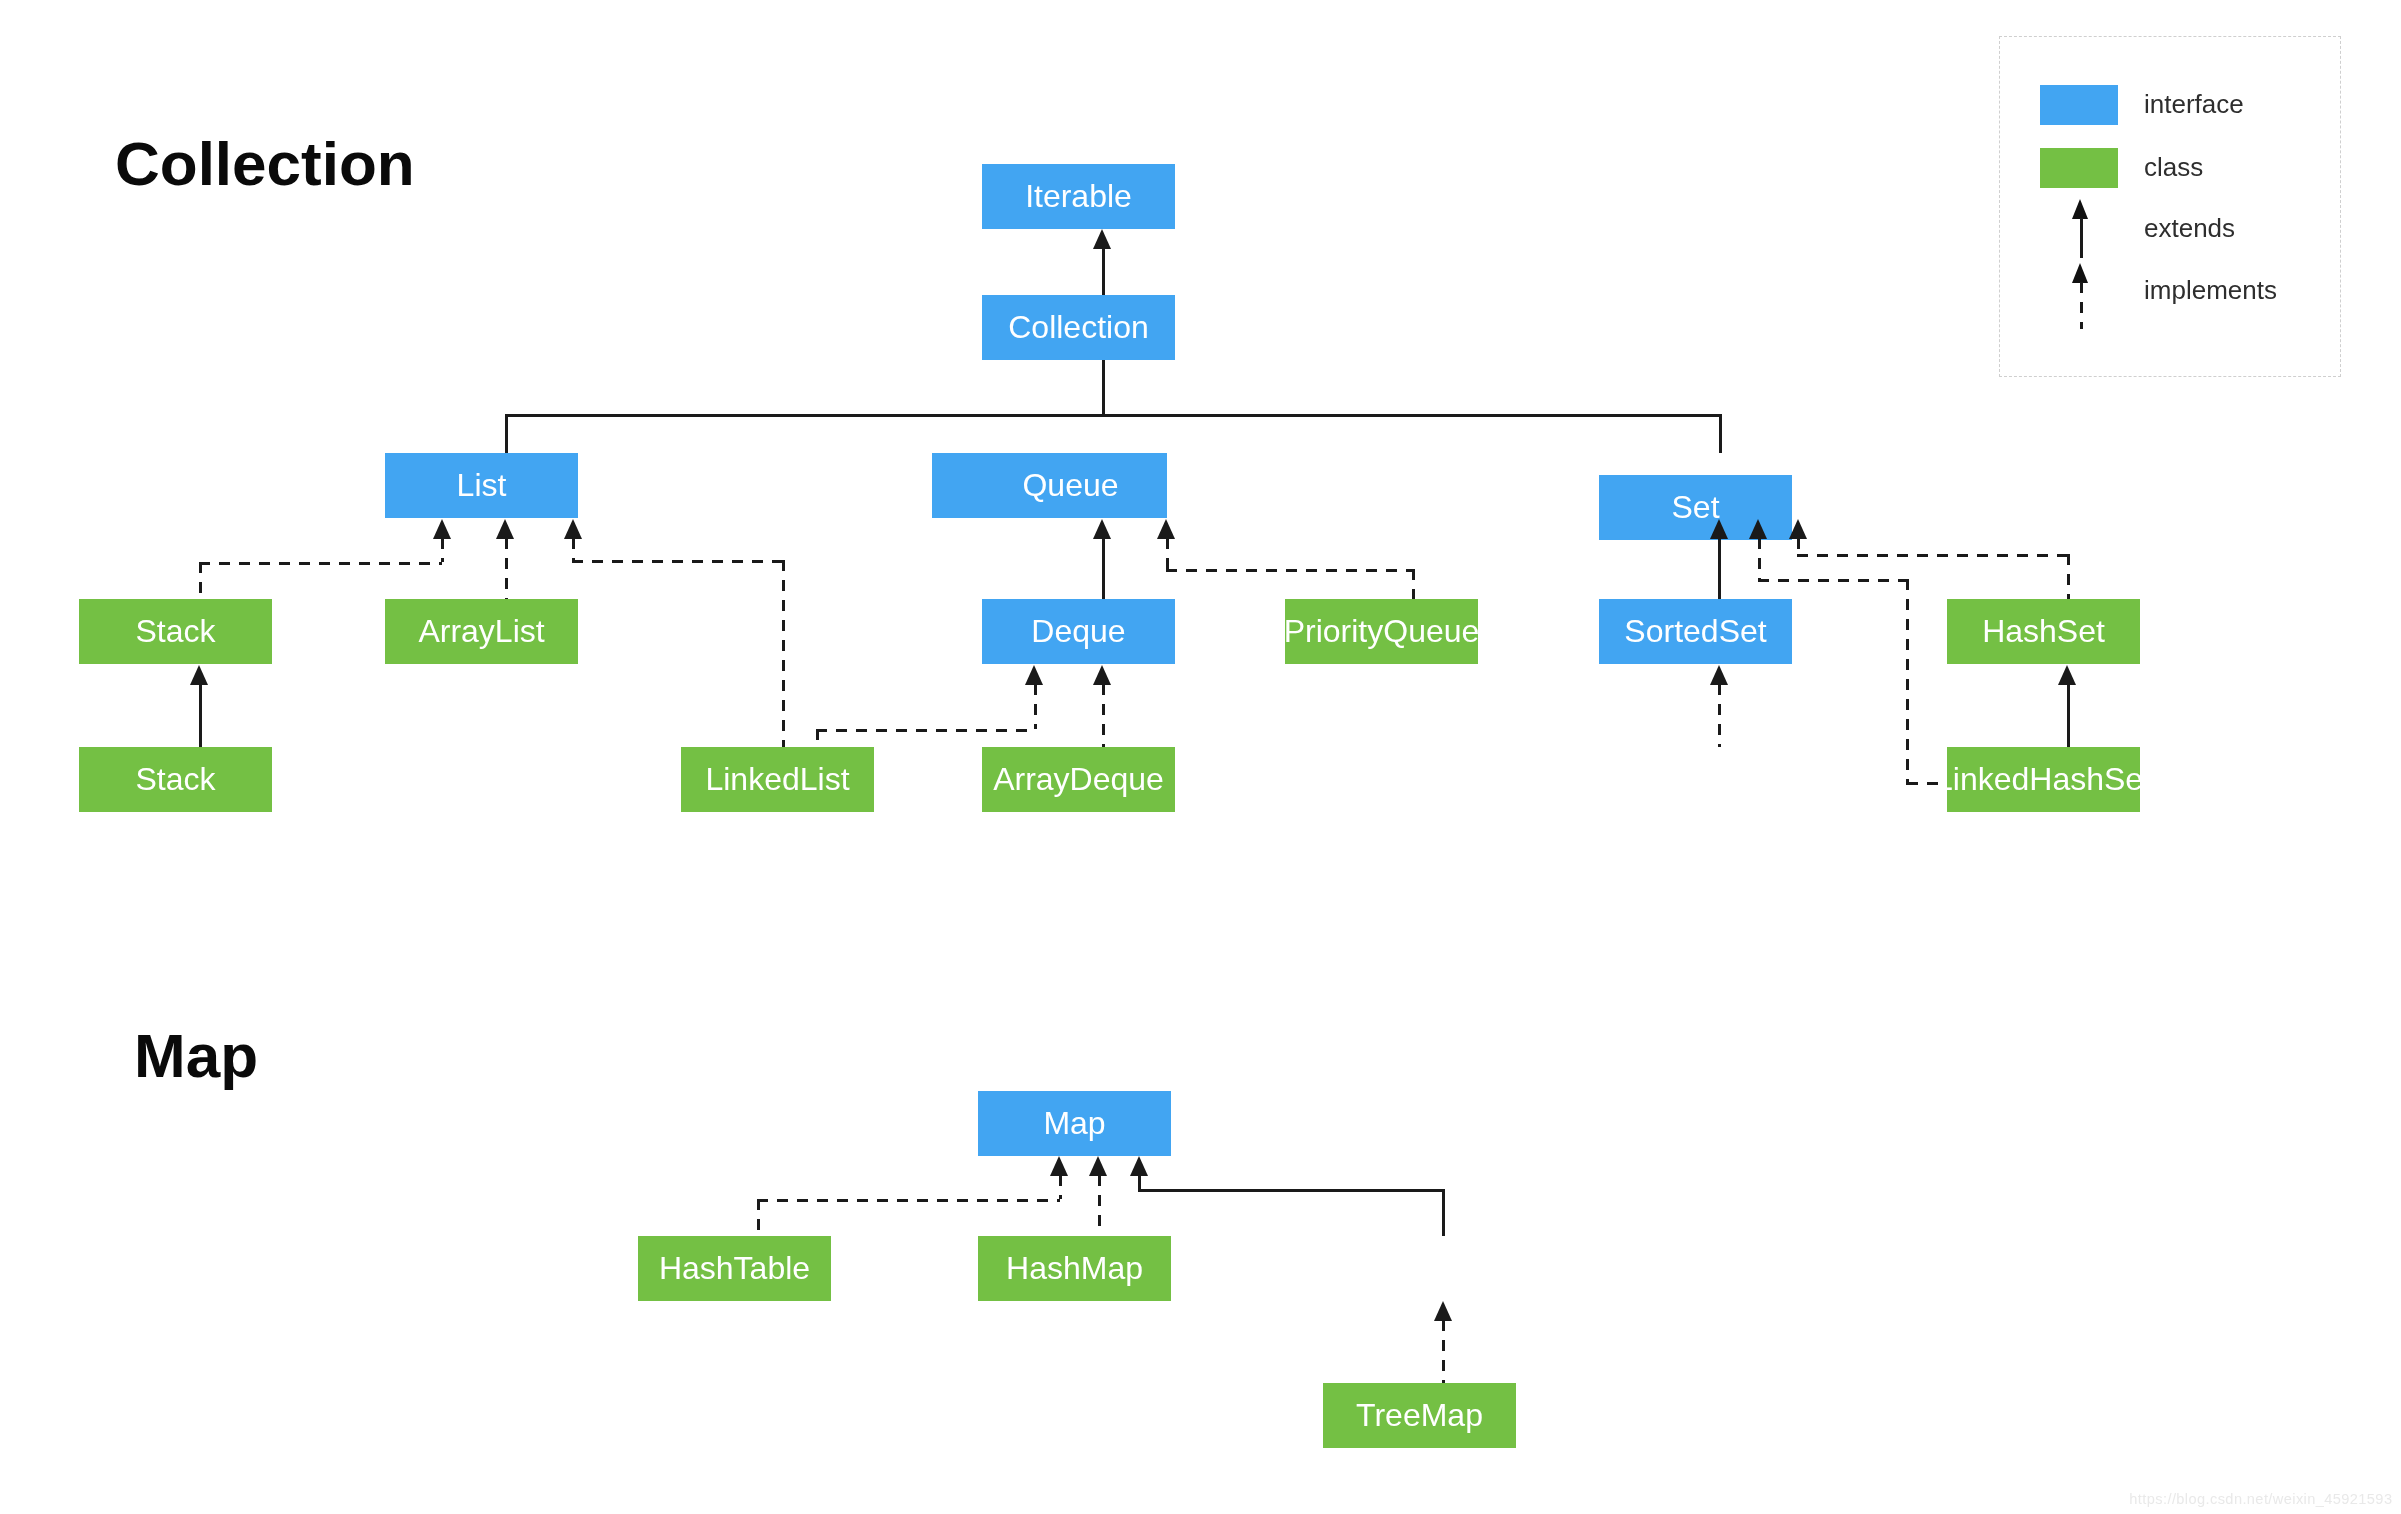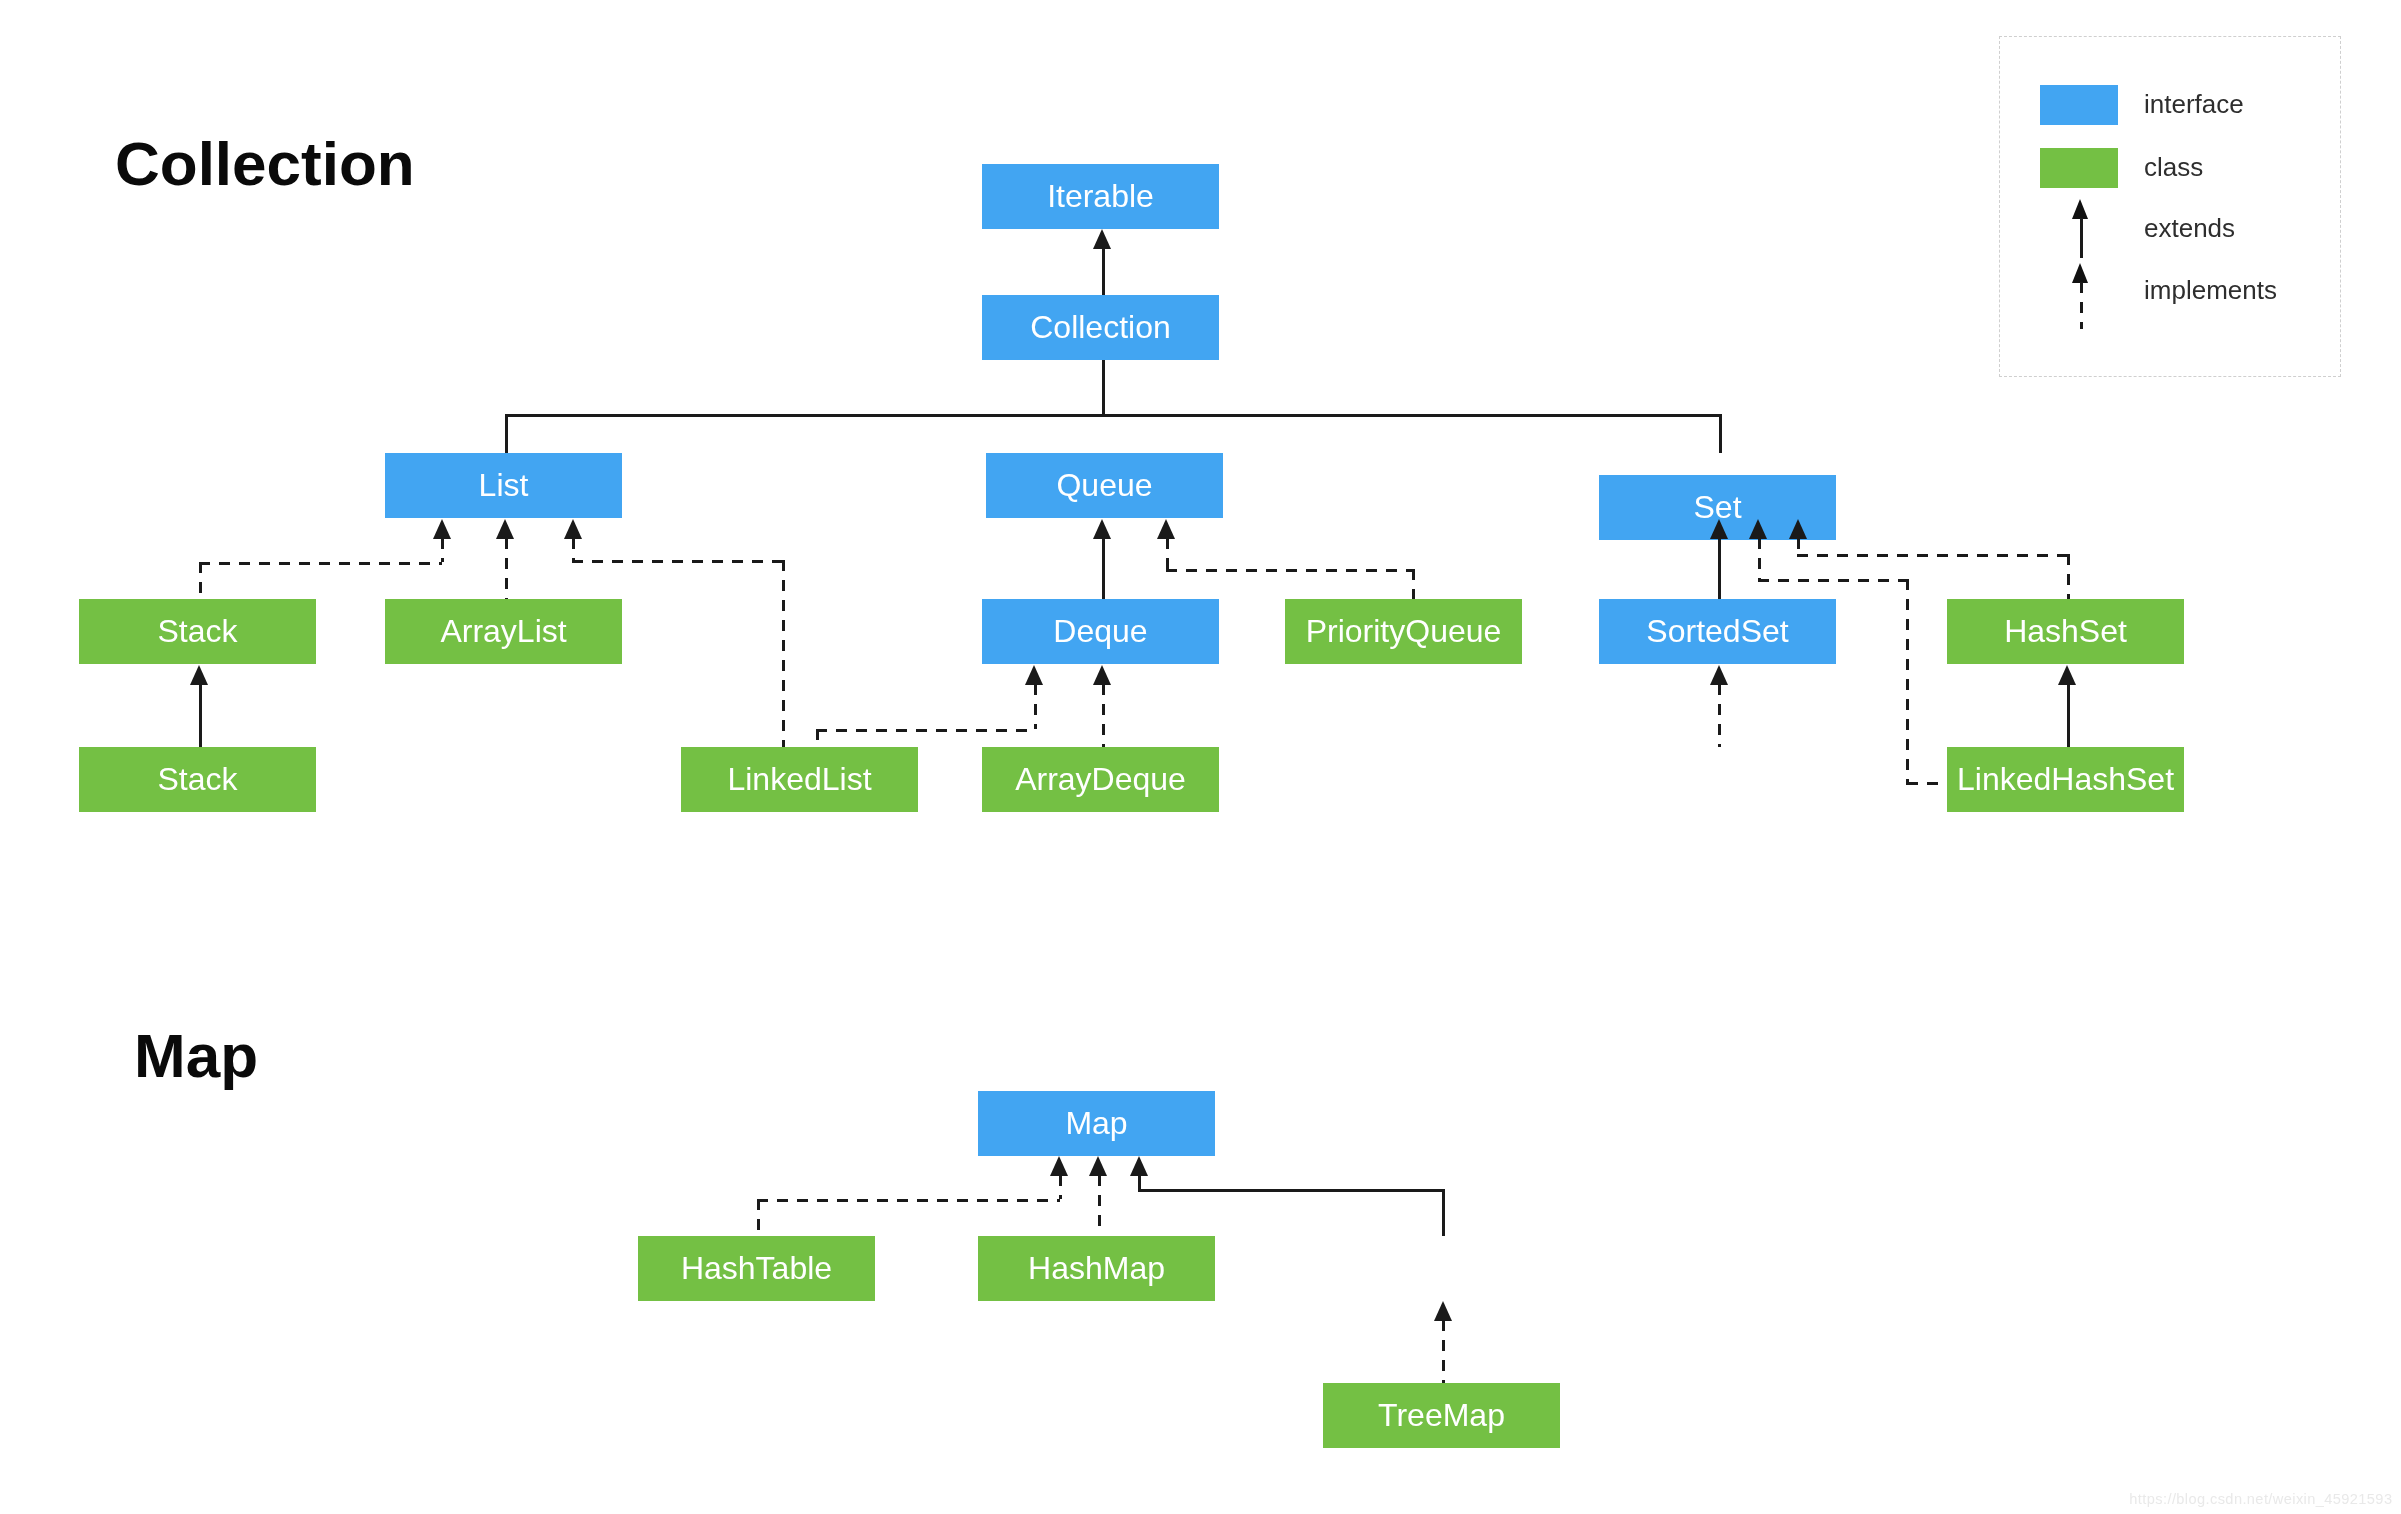--- a/index.html
+++ b/index.html
@@ -4,28 +4,28 @@
 <style>
   html,body{margin:0;padding:0;background:#fff;}
   #canvas{position:relative;width:2401px;height:1515px;background:#ffffff;overflow:hidden;
           font-family:"Liberation Sans","DejaVu Sans",sans-serif;}
 
   .section-title{position:absolute;font-size:62px;font-weight:700;color:#0a0a0a;letter-spacing:0px;}
   #title-collection{left:115px;top:128px;}
   #title-map{left:134px;top:1020px;}
 
   
-  .node{position:absolute;width:237px;height:65px;display:flex;align-items:center;justify-content:center;
+  .node{position:absolute;width:193px;height:65px;display:flex;align-items:center;justify-content:center;
         color:#ffffff;font-size:32px;font-weight:400;}
   .interface{background:#42a5f2;}
   .class{background:#74c044;}
 
   
   #n-iterable{left:982px;top:164px;}   #n-collection{left:982px;top:295px;}
-  #n-list{left:385px;top:453px;}        #n-queue{left:986px;top:453px;}      #n-set{left:1599px;top:475px;}
+  #n-list{left:385px;top:453px;}        #n-queue{left:932px;top:453px;padding-left:42px;}      #n-set{left:1599px;top:475px;}
   #n-vector{left:79px;top:599px;}       #n-arraylist{left:385px;top:599px;}   #n-deque{left:982px;top:599px;}
   #n-priorityqueue{left:1285px;top:599px;} #n-sortedset{left:1599px;top:599px;align-items:center;} #n-hashset{left:1947px;top:599px;}
   #n-stack{left:79px;top:747px;}        #n-linkedlist{left:681px;top:747px;}  #n-arraydeque{left:982px;top:747px;}
   #n-treeset{left:1599px;top:747px;}    #n-linkedhashset{left:1947px;top:747px;}
   #n-map{left:978px;top:1091px;}       #n-hashtable{left:638px;top:1236px;}  #n-hashmap{left:978px;top:1236px;}
   #n-sortedmap{left:1323px;top:1236px;} #n-treemap{left:1323px;top:1383px;}
 
   
   .hl{position:absolute;height:2.6px;background:#1a1a1a;}
   .vl{position:absolute;width:2.6px;background:#1a1a1a;}

